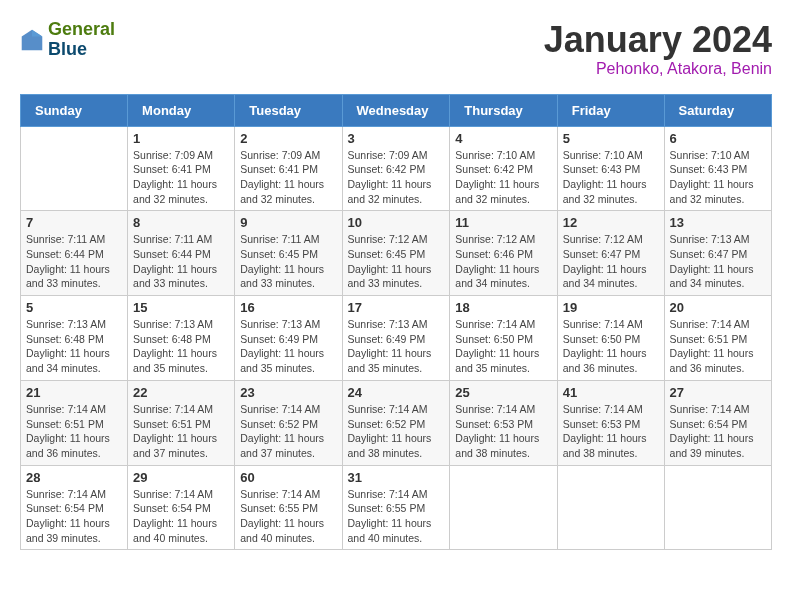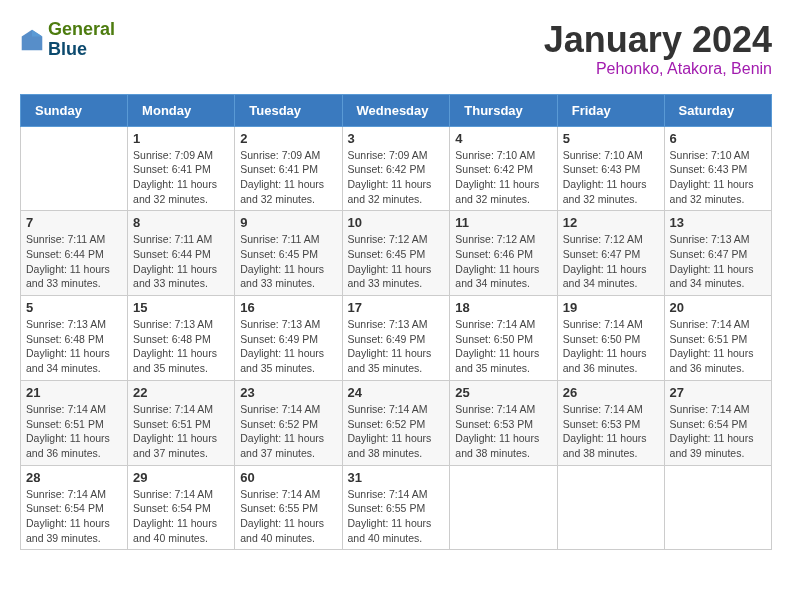--- a/index.html
+++ b/index.html
@@ -230,21 +230,21 @@
         </td>
         <td>
           <span class="day-number">24</span>
           <div class="day-detail">Sunrise: 7:14 AM<br>Sunset: 6:52 PM<br>Daylight: 11 hours and 38 minutes.</div>
         </td>
         <td>
           <span class="day-number">25</span>
           <div class="day-detail">Sunrise: 7:14 AM<br>Sunset: 6:53 PM<br>Daylight: 11 hours and 38 minutes.</div>
         </td>
         <td>
-          <span class="day-number">26</span>
+          <span class="day-number">41</span>
           <div class="day-detail">Sunrise: 7:14 AM<br>Sunset: 6:53 PM<br>Daylight: 11 hours and 38 minutes.</div>
         </td>
         <td>
           <span class="day-number">27</span>
           <div class="day-detail">Sunrise: 7:14 AM<br>Sunset: 6:54 PM<br>Daylight: 11 hours and 39 minutes.</div>
         </td>
       </tr>
       <tr>
         <td>
           <span class="day-number">28</span>

